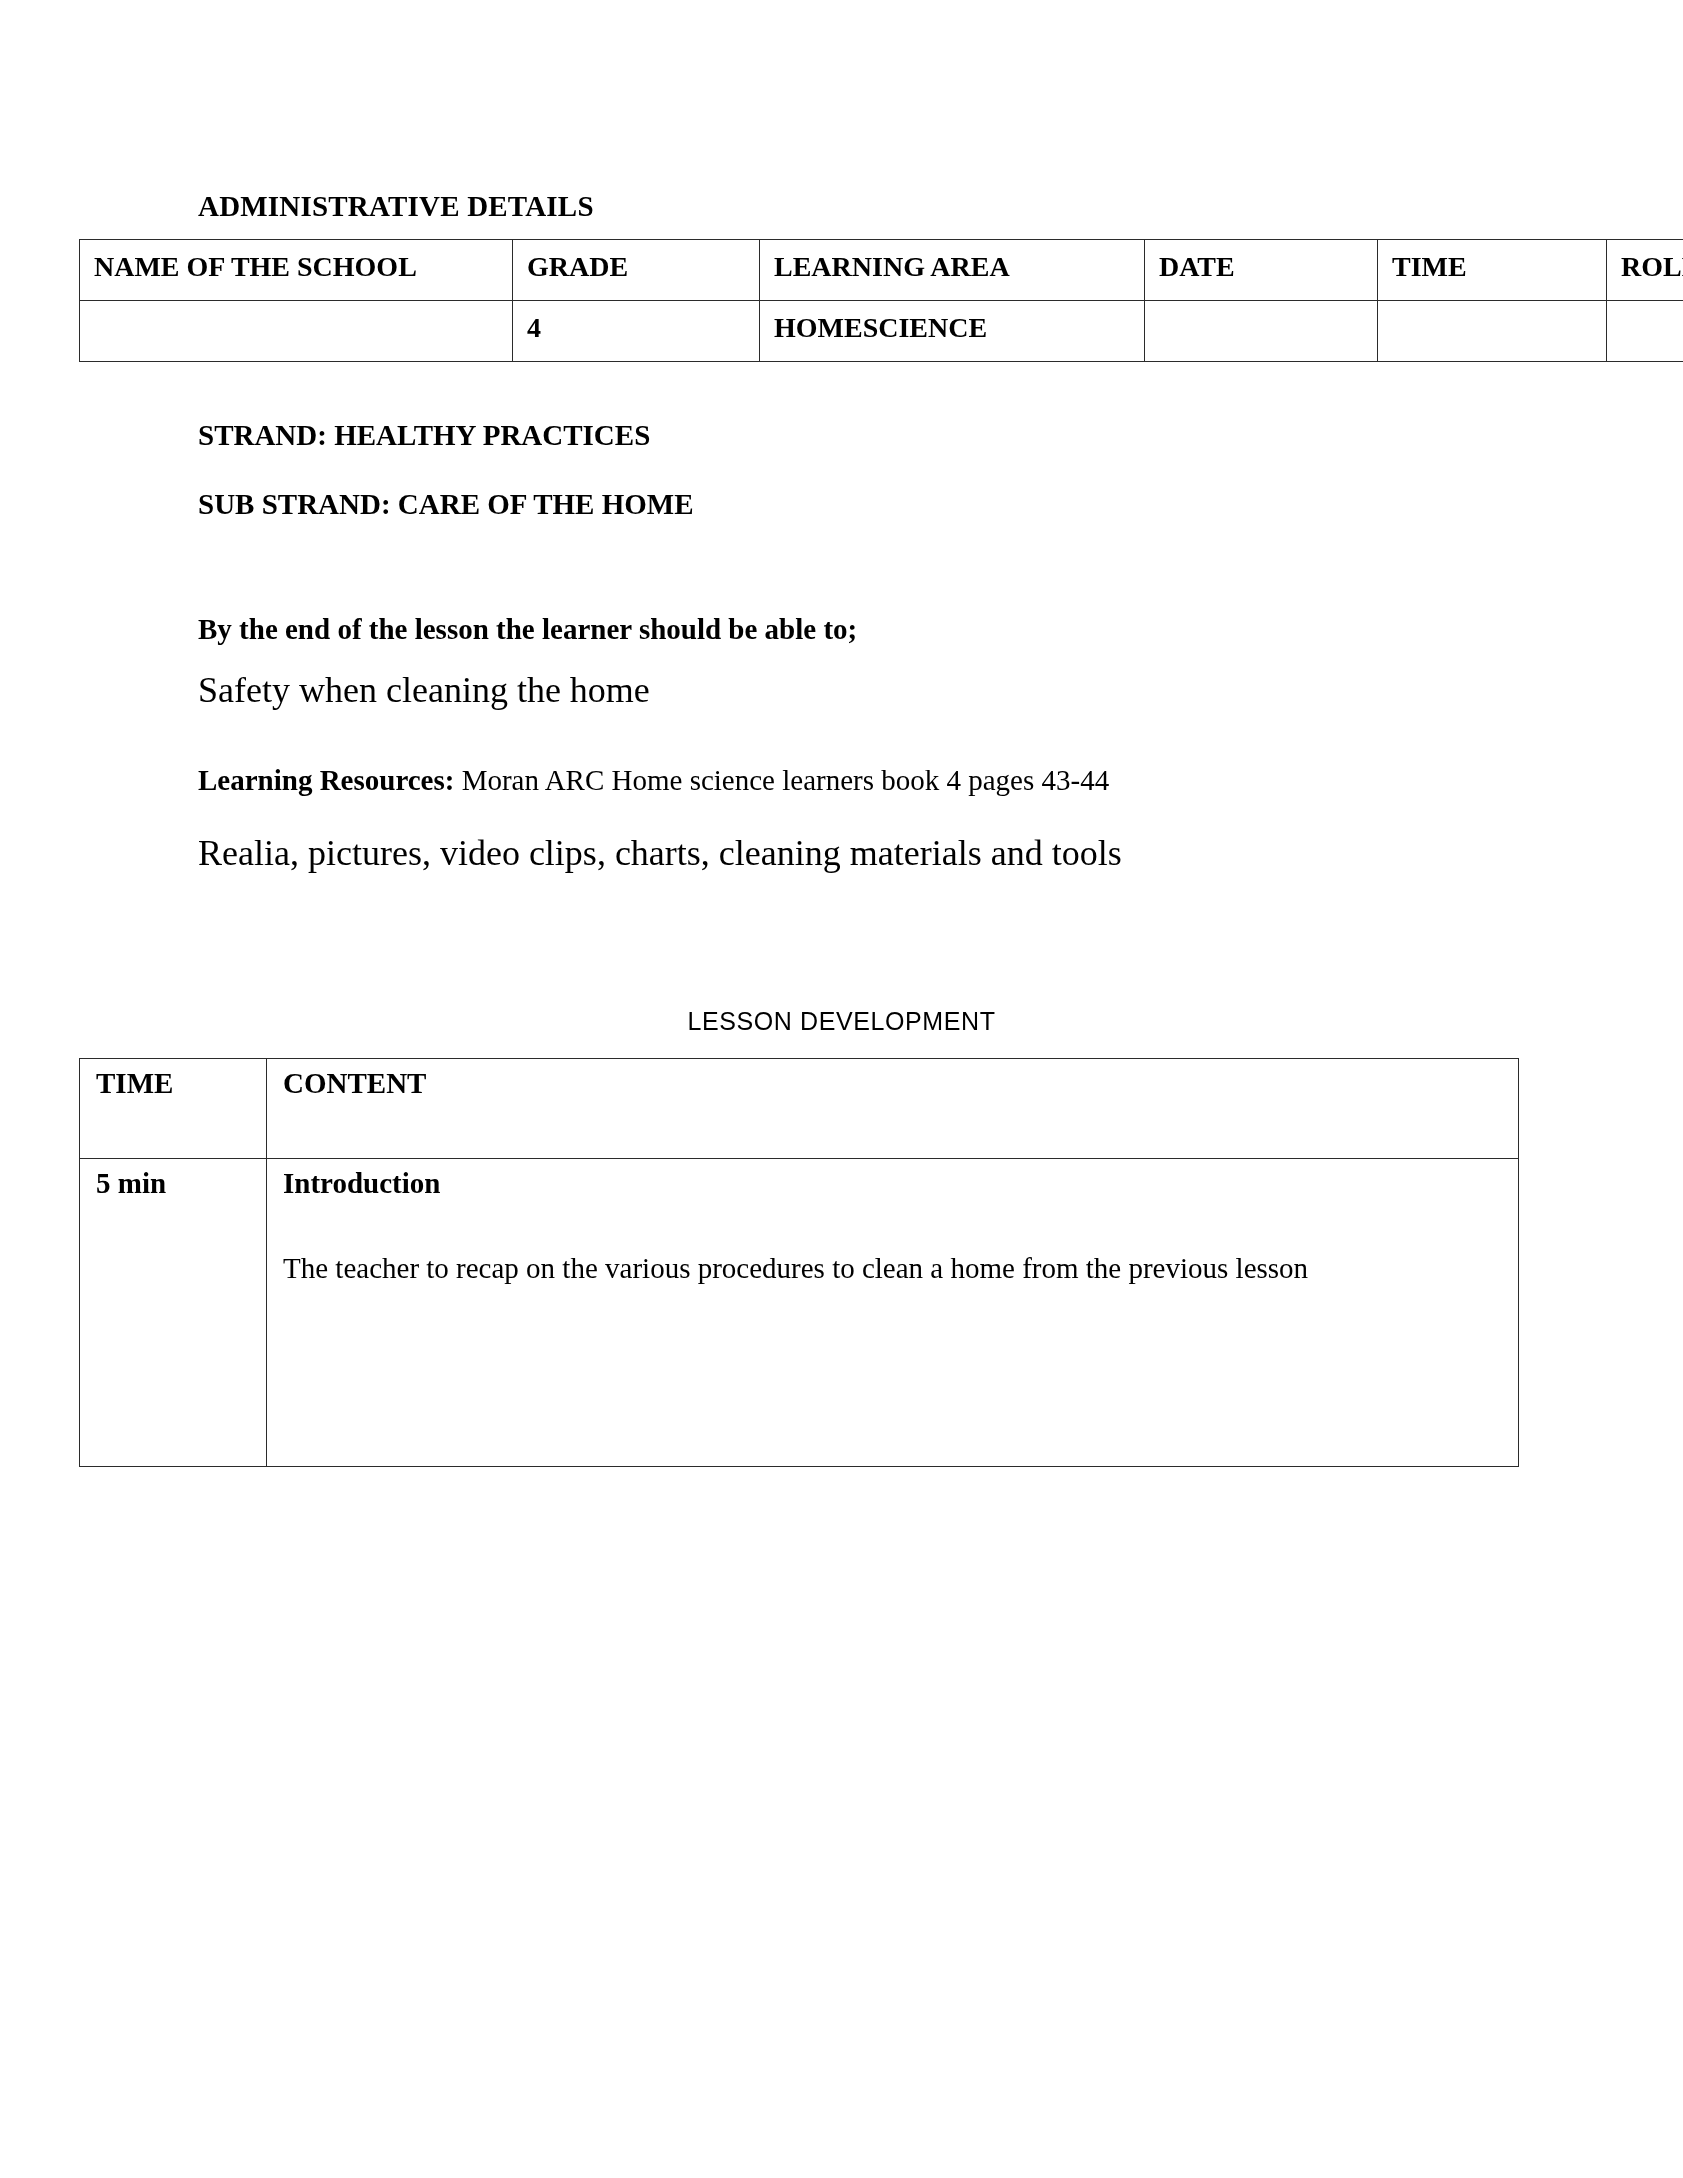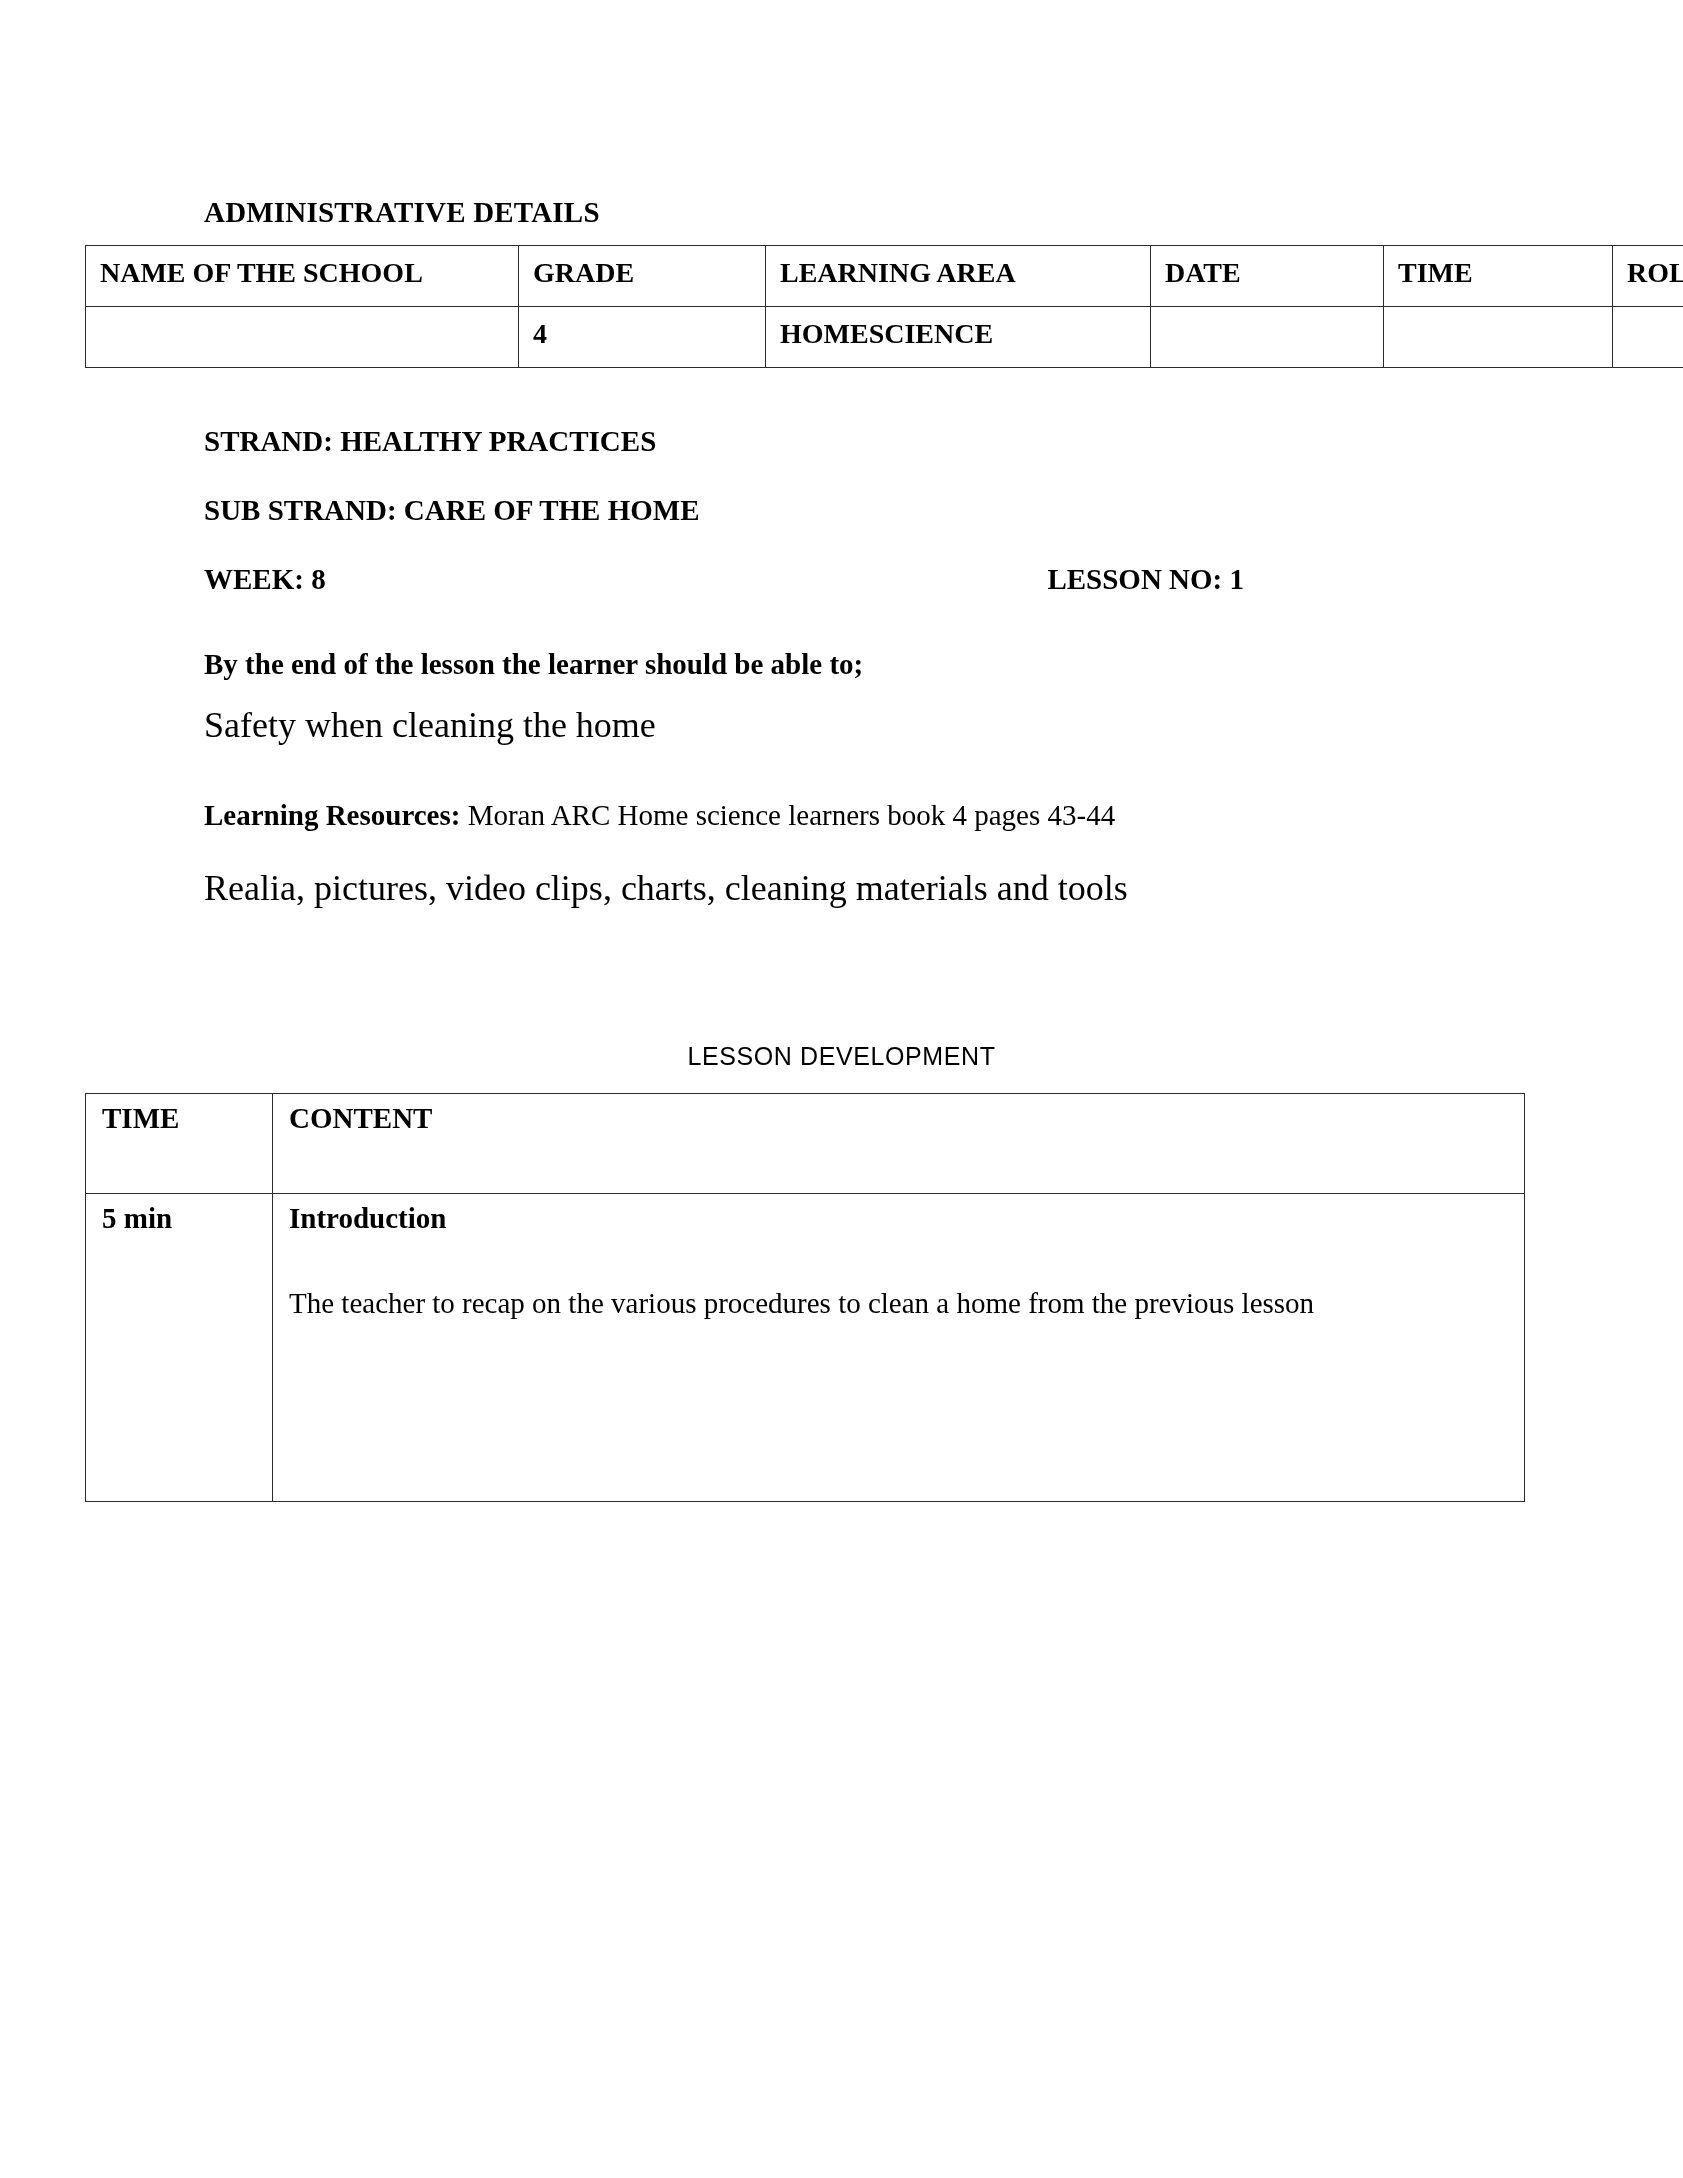--- a/index.html
+++ b/index.html
@@ -12,21 +12,21 @@
     height: 2178px;
     font-family: "Liberation Serif", "DejaVu Serif", serif;
     color: #000000;
     -webkit-font-smoothing: antialiased;
   }
   .page {
     position: relative;
     width: 1683px;
     height: 2178px;
     box-sizing: border-box;
-    padding: 6px;
+    padding: 0;
     overflow: hidden;
   }
   .admin-title {
     font-weight: bold;
     font-size: 29px;
     letter-spacing: 0.2px;
     margin-left: 198px;
     padding-top: 192px;
     line-height: 1.0;
   }
@@ -167,24 +167,20 @@
   <div class="spacer-60"></div>
 
   <div class="strandline">STRAND: HEALTHY PRACTICES</div>
 
   <div class="spacer-40"></div>
 
   <div class="strandline">SUB STRAND: CARE OF THE HOME</div>
 
   <div class="spacer-40"></div>
 
-  <div class="weekrow">
-    <span>WEEK: 8</span>
-    <span class="lessonno">LESSON NO: 1</span>
-  </div>
 
   <div class="spacer-28"></div>
 
 
   <div class="spacer-28"></div>
 
   <div class="strandline">By the end of the lesson the learner should be able to;</div>
 
   <div class="spacer-28"></div>
 

